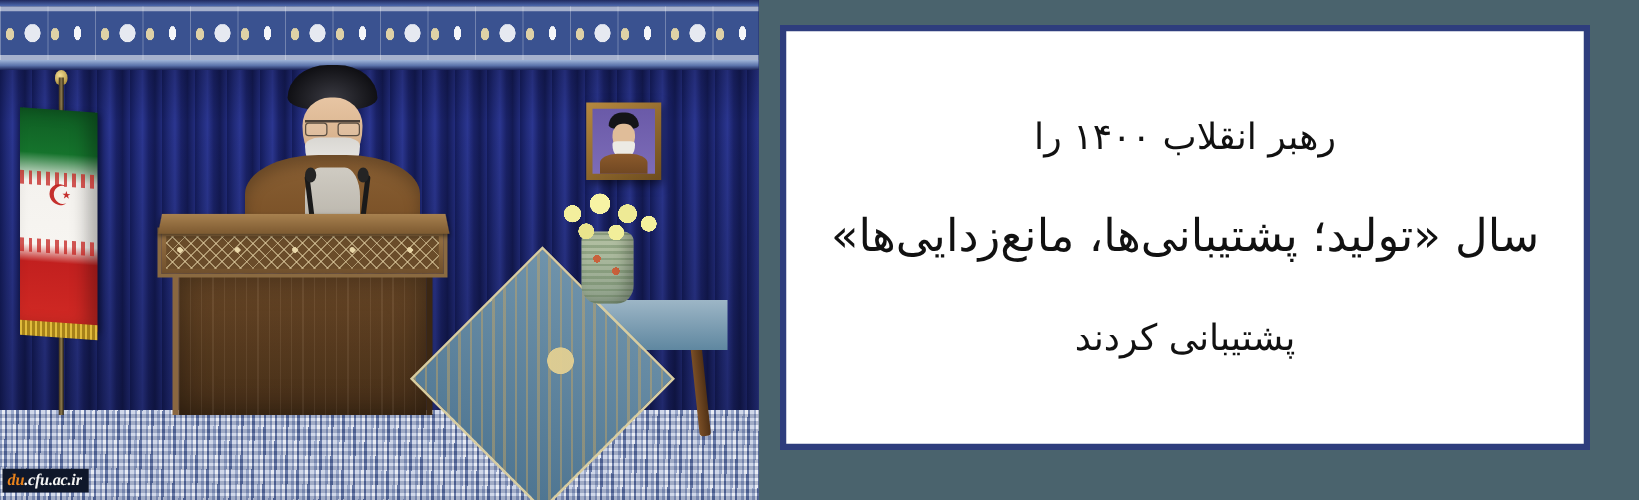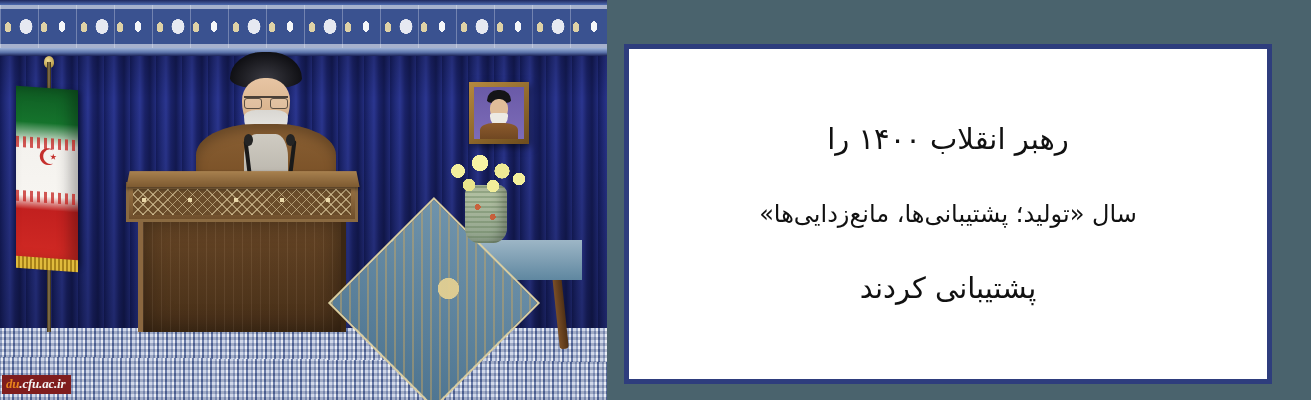--- a/index.html
+++ b/index.html
@@ -291,21 +291,21 @@
     position: relative; overflow: hidden;
   }
   .p-turban { position: absolute; left: 13px; top: 3px; width: 24px; height: 13px; background: #141418; border-radius: 45% 45% 25% 25% / 80% 80% 22% 22%; }
   .p-face  { position: absolute; left: 16px; top: 12px; width: 18px; height: 20px; background: #e0bd99; border-radius: 45%; }
   .p-beard { position: absolute; left: 16px; top: 26px; width: 18px; height: 14px; background: #eceae4; border-radius: 24% 24% 55% 55% / 16% 16% 84% 84%; }
   .p-robe  { position: absolute; left: 6px; top: 36px; width: 38px; height: 20px; background: linear-gradient(180deg,#8b5a2c,#6a4320); border-radius: 36% 36% 0 0; }
 
   
   .watermark {
     position: absolute; left: 2px; bottom: 6px;
-    background: #7f1d1d;
+    background: #0f172a;
     padding: 2px 6px 3px 4px;
     font-family: "Liberation Serif", serif;
     font-weight: bold; font-style: italic;
     font-size: 13px; line-height: 14px;
     letter-spacing: -.2px;
     white-space: nowrap;
   }
   .wm-a { color: #e8821c; }
   .wm-b { color: #f3f3f3; }
 
@@ -315,40 +315,39 @@
     left: 624px; top: 20px;
     width: 648px; height: 340px;
     box-sizing: border-box;
     background: #ffffff;
     border: 5px solid #2e3d7d;
     display: flex;
     flex-direction: column;
     align-items: flex-end;
     justify-content: center;
     direction: rtl;
-    margin-top: 24px;
   }
   .card-lines {
     width: 100%;
     padding: 0 14px;
     box-sizing: border-box;
     text-align: center;
   }
   .tline {
     font-family: "DejaVu Sans", sans-serif;
     color: #111111;
     font-size: 29px;
     line-height: 1.0;
     font-weight: 500;
     white-space: nowrap;
     direction: rtl;
     unicode-bidi: isolate;
   }
   .tline.l1 { margin-bottom: 48px; }
-  .tline.l2 { font-size: 24px; margin-bottom: 48px; }
+  .tline.l2 { font-size: 36px; margin-bottom: 48px; }
   .tline.l3 { }
 </style>
 </head>
 <body>
 
 <div class="stage">
 
   <div class="photo">
 
     <div class="curtain"></div>

